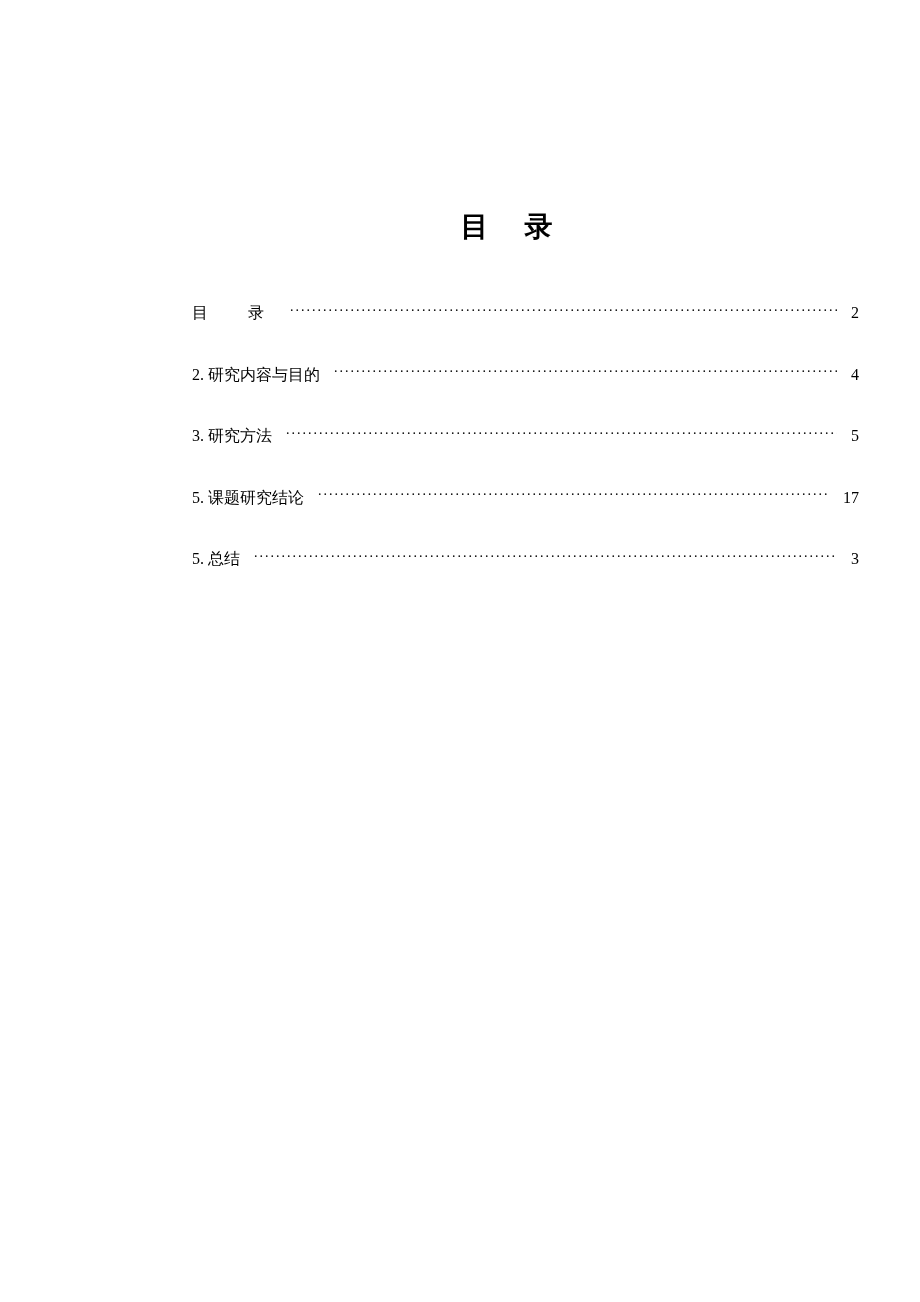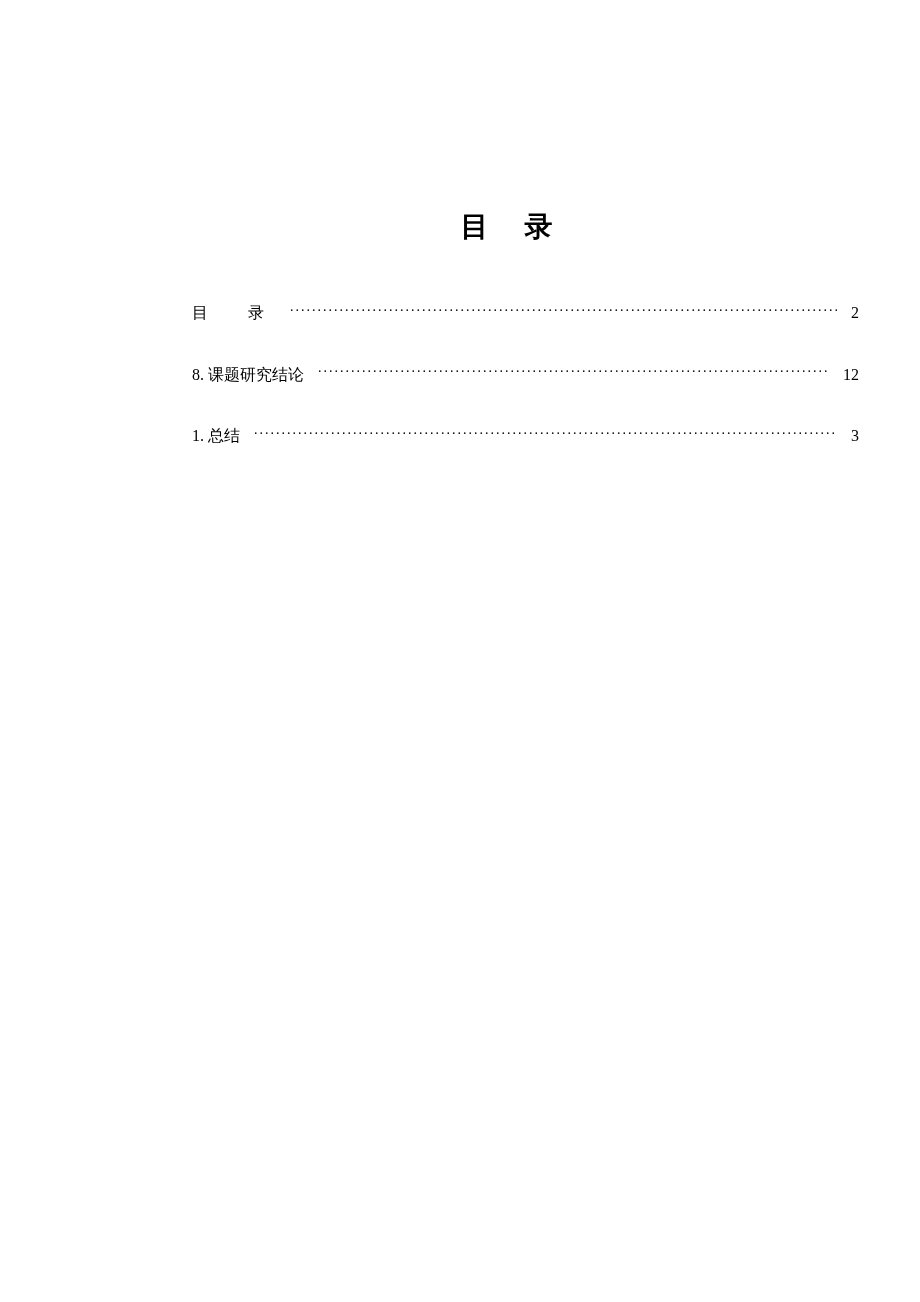--- a/index.html
+++ b/index.html
@@ -70,23 +70,33 @@
 
 <div class="page">
   <div class="title">目 录</div>
   <div class="toc">
     <div class="toc-entry first-entry">
       <span class="toc-label">目　录</span>
       <span class="toc-leader"></span>
       <span class="toc-page">2</span>
     </div>
     <div class="toc-entry">
-      <span class="toc-label">8. 课题研究结论</span>
+      <span class="toc-label">2. 研究内容与目的</span>
       <span class="toc-leader"></span>
-      <span class="toc-page">12</span>
+      <span class="toc-page">4</span>
     </div>
     <div class="toc-entry">
-      <span class="toc-label">1. 总结</span>
+      <span class="toc-label">3. 研究方法</span>
+      <span class="toc-leader"></span>
+      <span class="toc-page">5</span>
+    </div>
+    <div class="toc-entry">
+      <span class="toc-label">5. 课题研究结论</span>
+      <span class="toc-leader"></span>
+      <span class="toc-page">17</span>
+    </div>
+    <div class="toc-entry">
+      <span class="toc-label">5. 总结</span>
       <span class="toc-leader"></span>
       <span class="toc-page">3</span>
     </div>
   </div>
 </div>
 
 </body></html>

